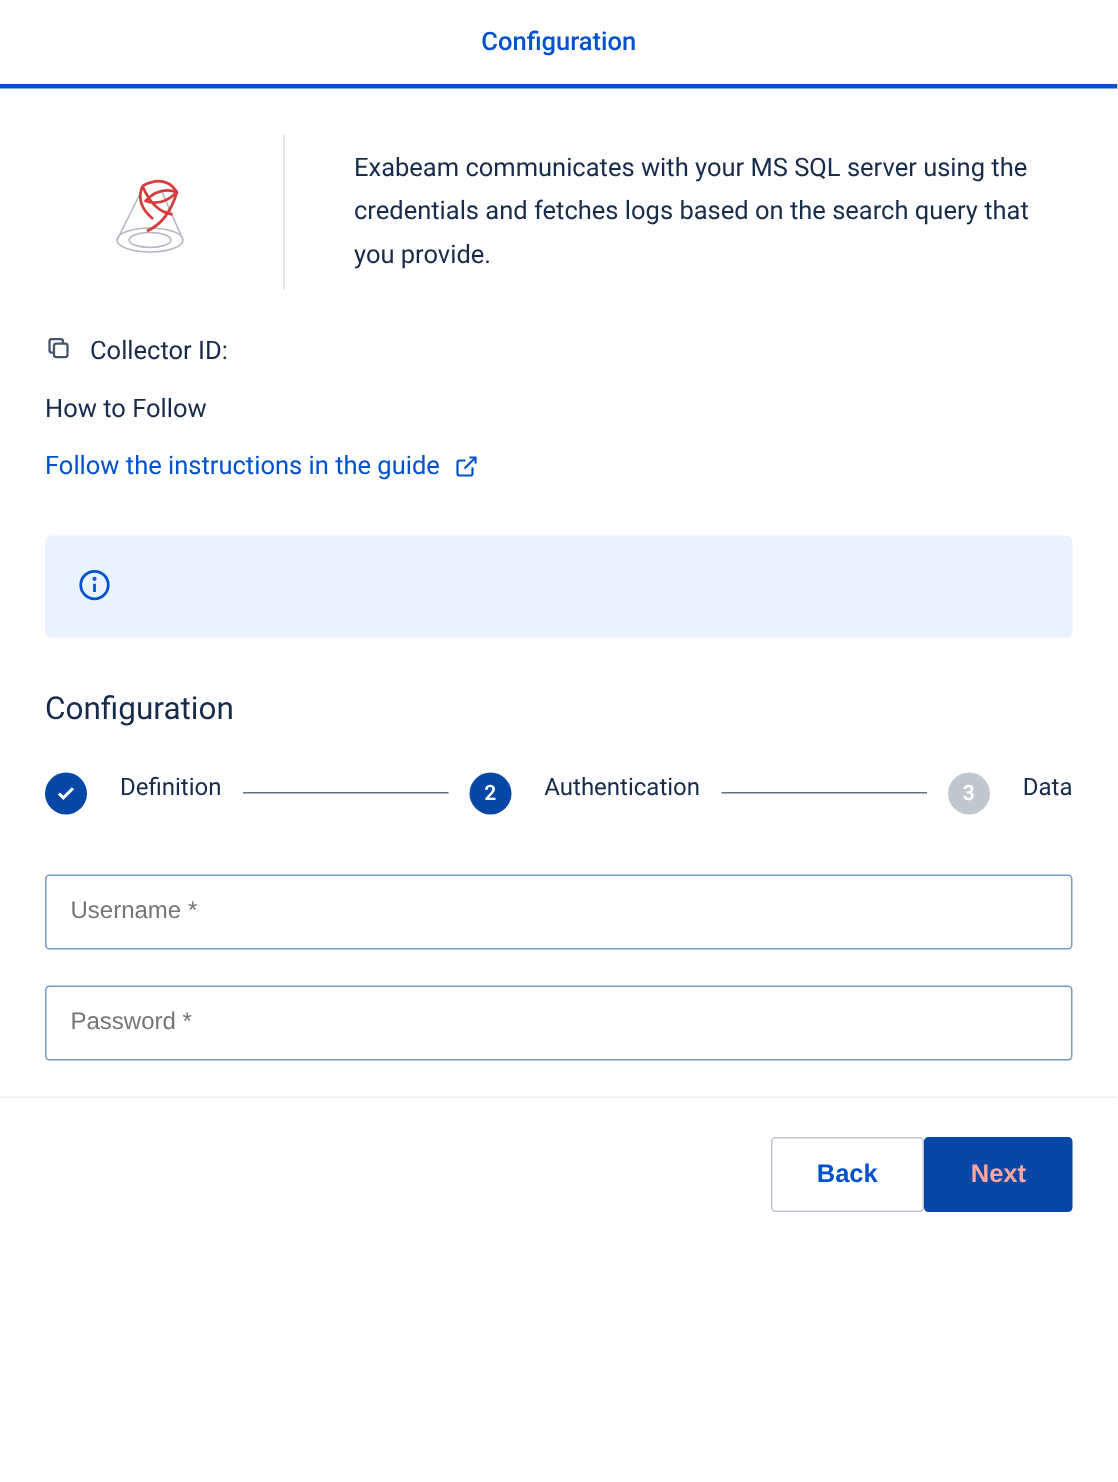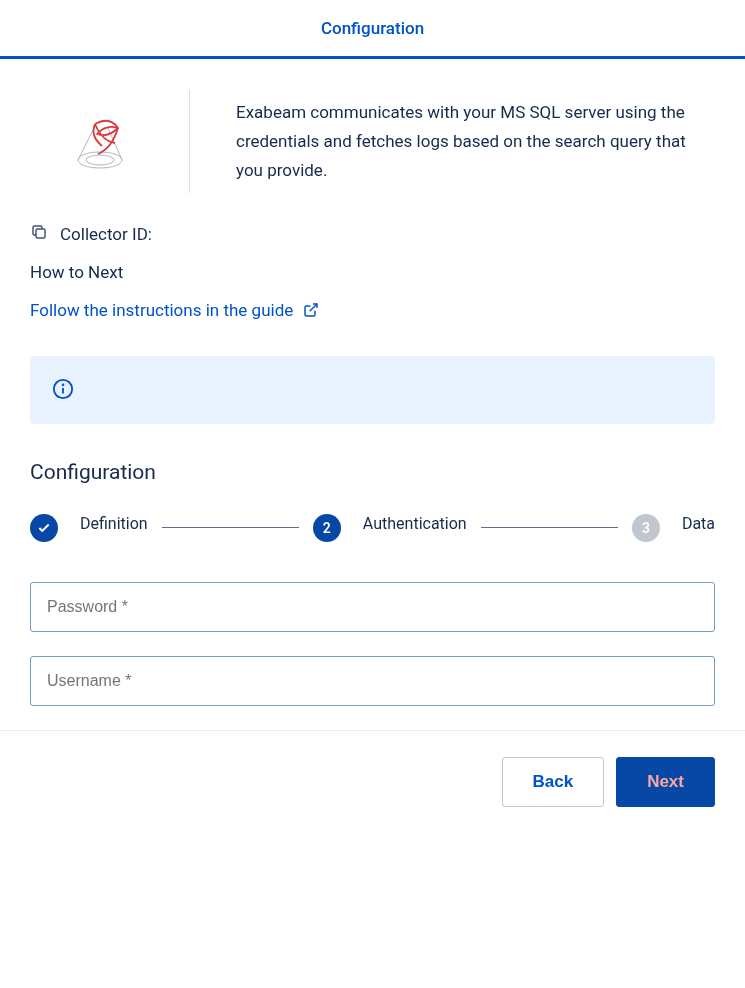--- a/index.html
+++ b/index.html
@@ -153,21 +153,20 @@
       color: #626f86;
       width: 100%;
       background: #fff;
       display: block;
     }
     .footer {
       border-top: 1px solid #ebecf0;
       padding: 26px 30px;
       display: flex;
       justify-content: flex-end;
-      gap: 12px;
       margin-top: 20px;
     }
     .btn {
       padding: 14px 30px;
       font-size: 17px;
       font-weight: 600;
       border-radius: 3px;
       cursor: pointer;
     }
     .btn-secondary {
@@ -209,21 +208,21 @@
   <div class="collector-row">
     <span>
       <svg width="18" height="18" viewBox="0 0 24 24" fill="none" stroke="#44546f" stroke-width="2">
         <rect x="8" y="8" width="12" height="12" rx="2"></rect>
         <path d="M16 8 V6 a2 2 0 0 0 -2 -2 H6 a2 2 0 0 0 -2 2 v8 a2 2 0 0 0 2 2 h2"></path>
       </svg>
     </span>
     <span class="collector-label">Collector ID:</span>
   </div>
 
-  <div class="howto-heading">How to Next</div>
+  <div class="howto-heading">How to Follow</div>
   <a href="#" class="guide-link">
     <span>Follow the instructions in the guide</span>
     <svg width="16" height="16" viewBox="0 0 24 24" fill="none" stroke="#0052cc" stroke-width="2.2">
       <path d="M18 13v6a2 2 0 0 1-2 2H5a2 2 0 0 1-2-2V8a2 2 0 0 1 2-2h6"></path>
       <path d="M15 3h6v6"></path>
       <path d="M10 14 L21 3"></path>
     </svg>
   </a>
 
   <div class="info-banner">
@@ -252,21 +251,21 @@
       <div class="step-circle active">2</div>
       <div class="step-label">Authentication</div>
     </div>
     <div class="step-connector"></div>
     <div class="step">
       <div class="step-circle pending">3</div>
       <div class="step-label">Data</div>
     </div>
   </div>
 
+  <input type="text" class="form-field" placeholder="Username *" style="">
   <input type="password" class="form-field" placeholder="Password *" style="">
-  <input type="text" class="form-field" placeholder="Username *" style="">
 
 </div>
 
 <div class="footer">
   <button class="btn btn-secondary">Back</button>
   <button class="btn btn-primary">Next</button>
 </div>
 
 </body></html>

